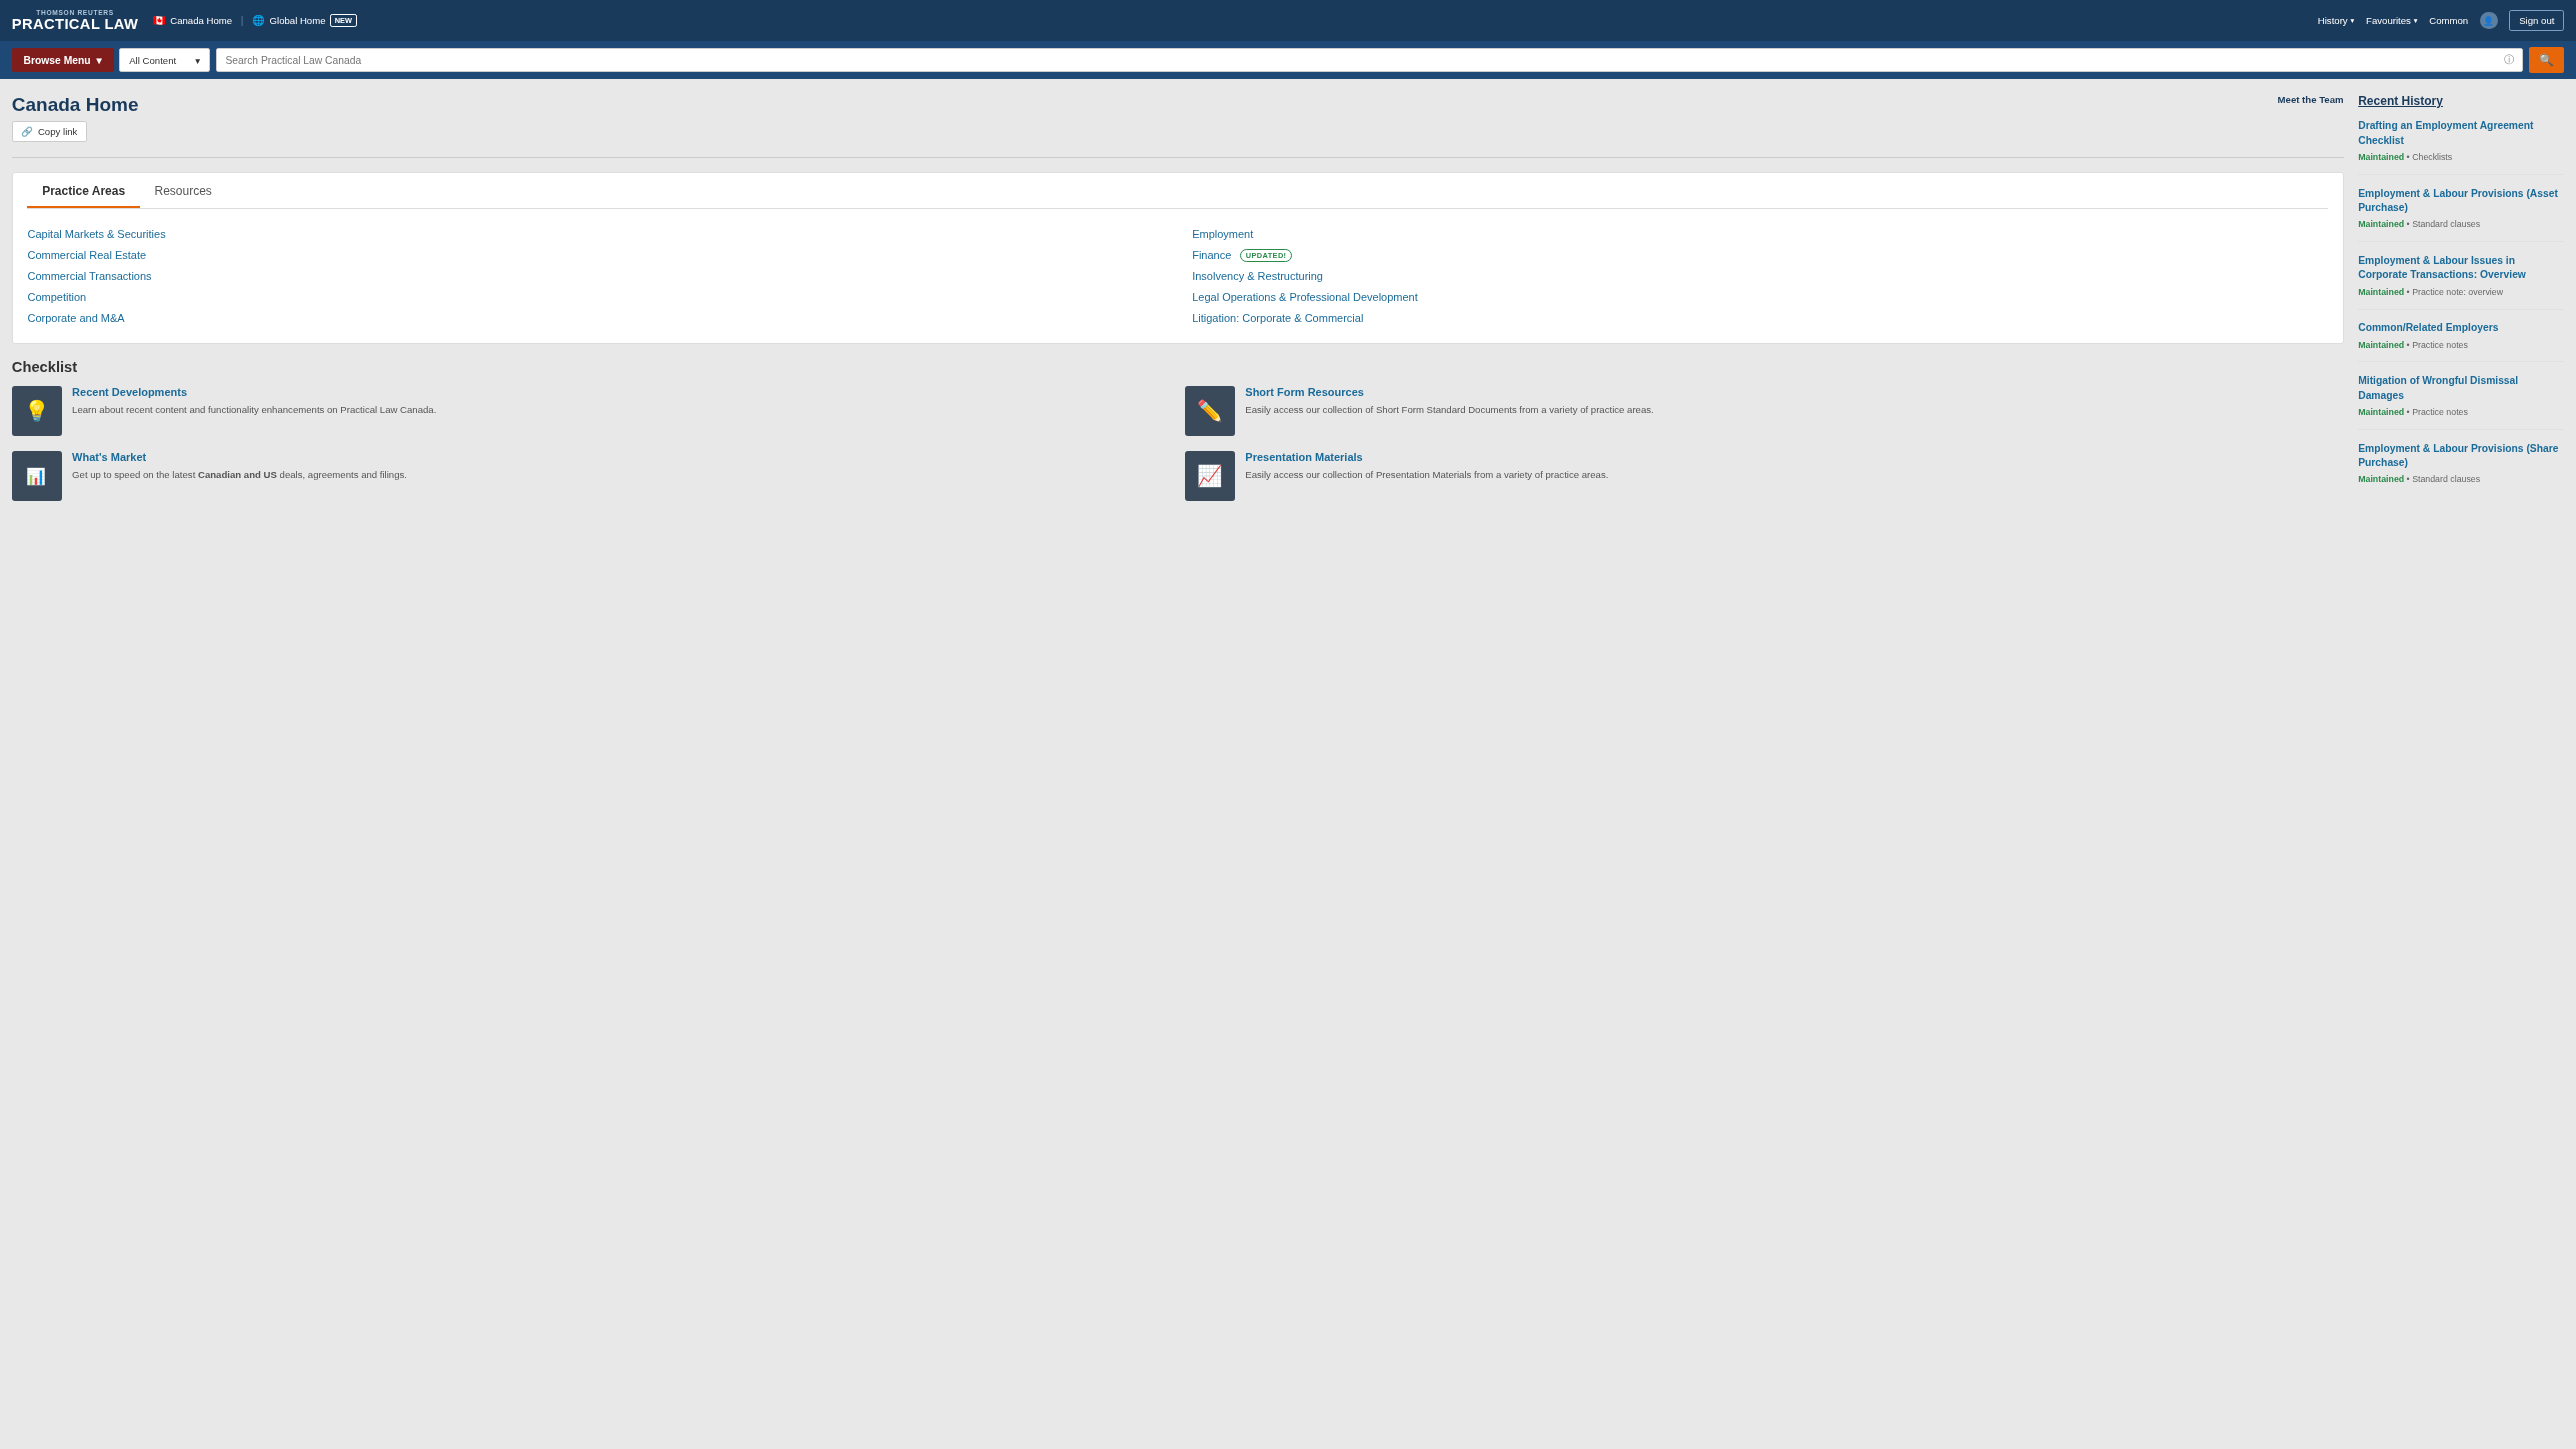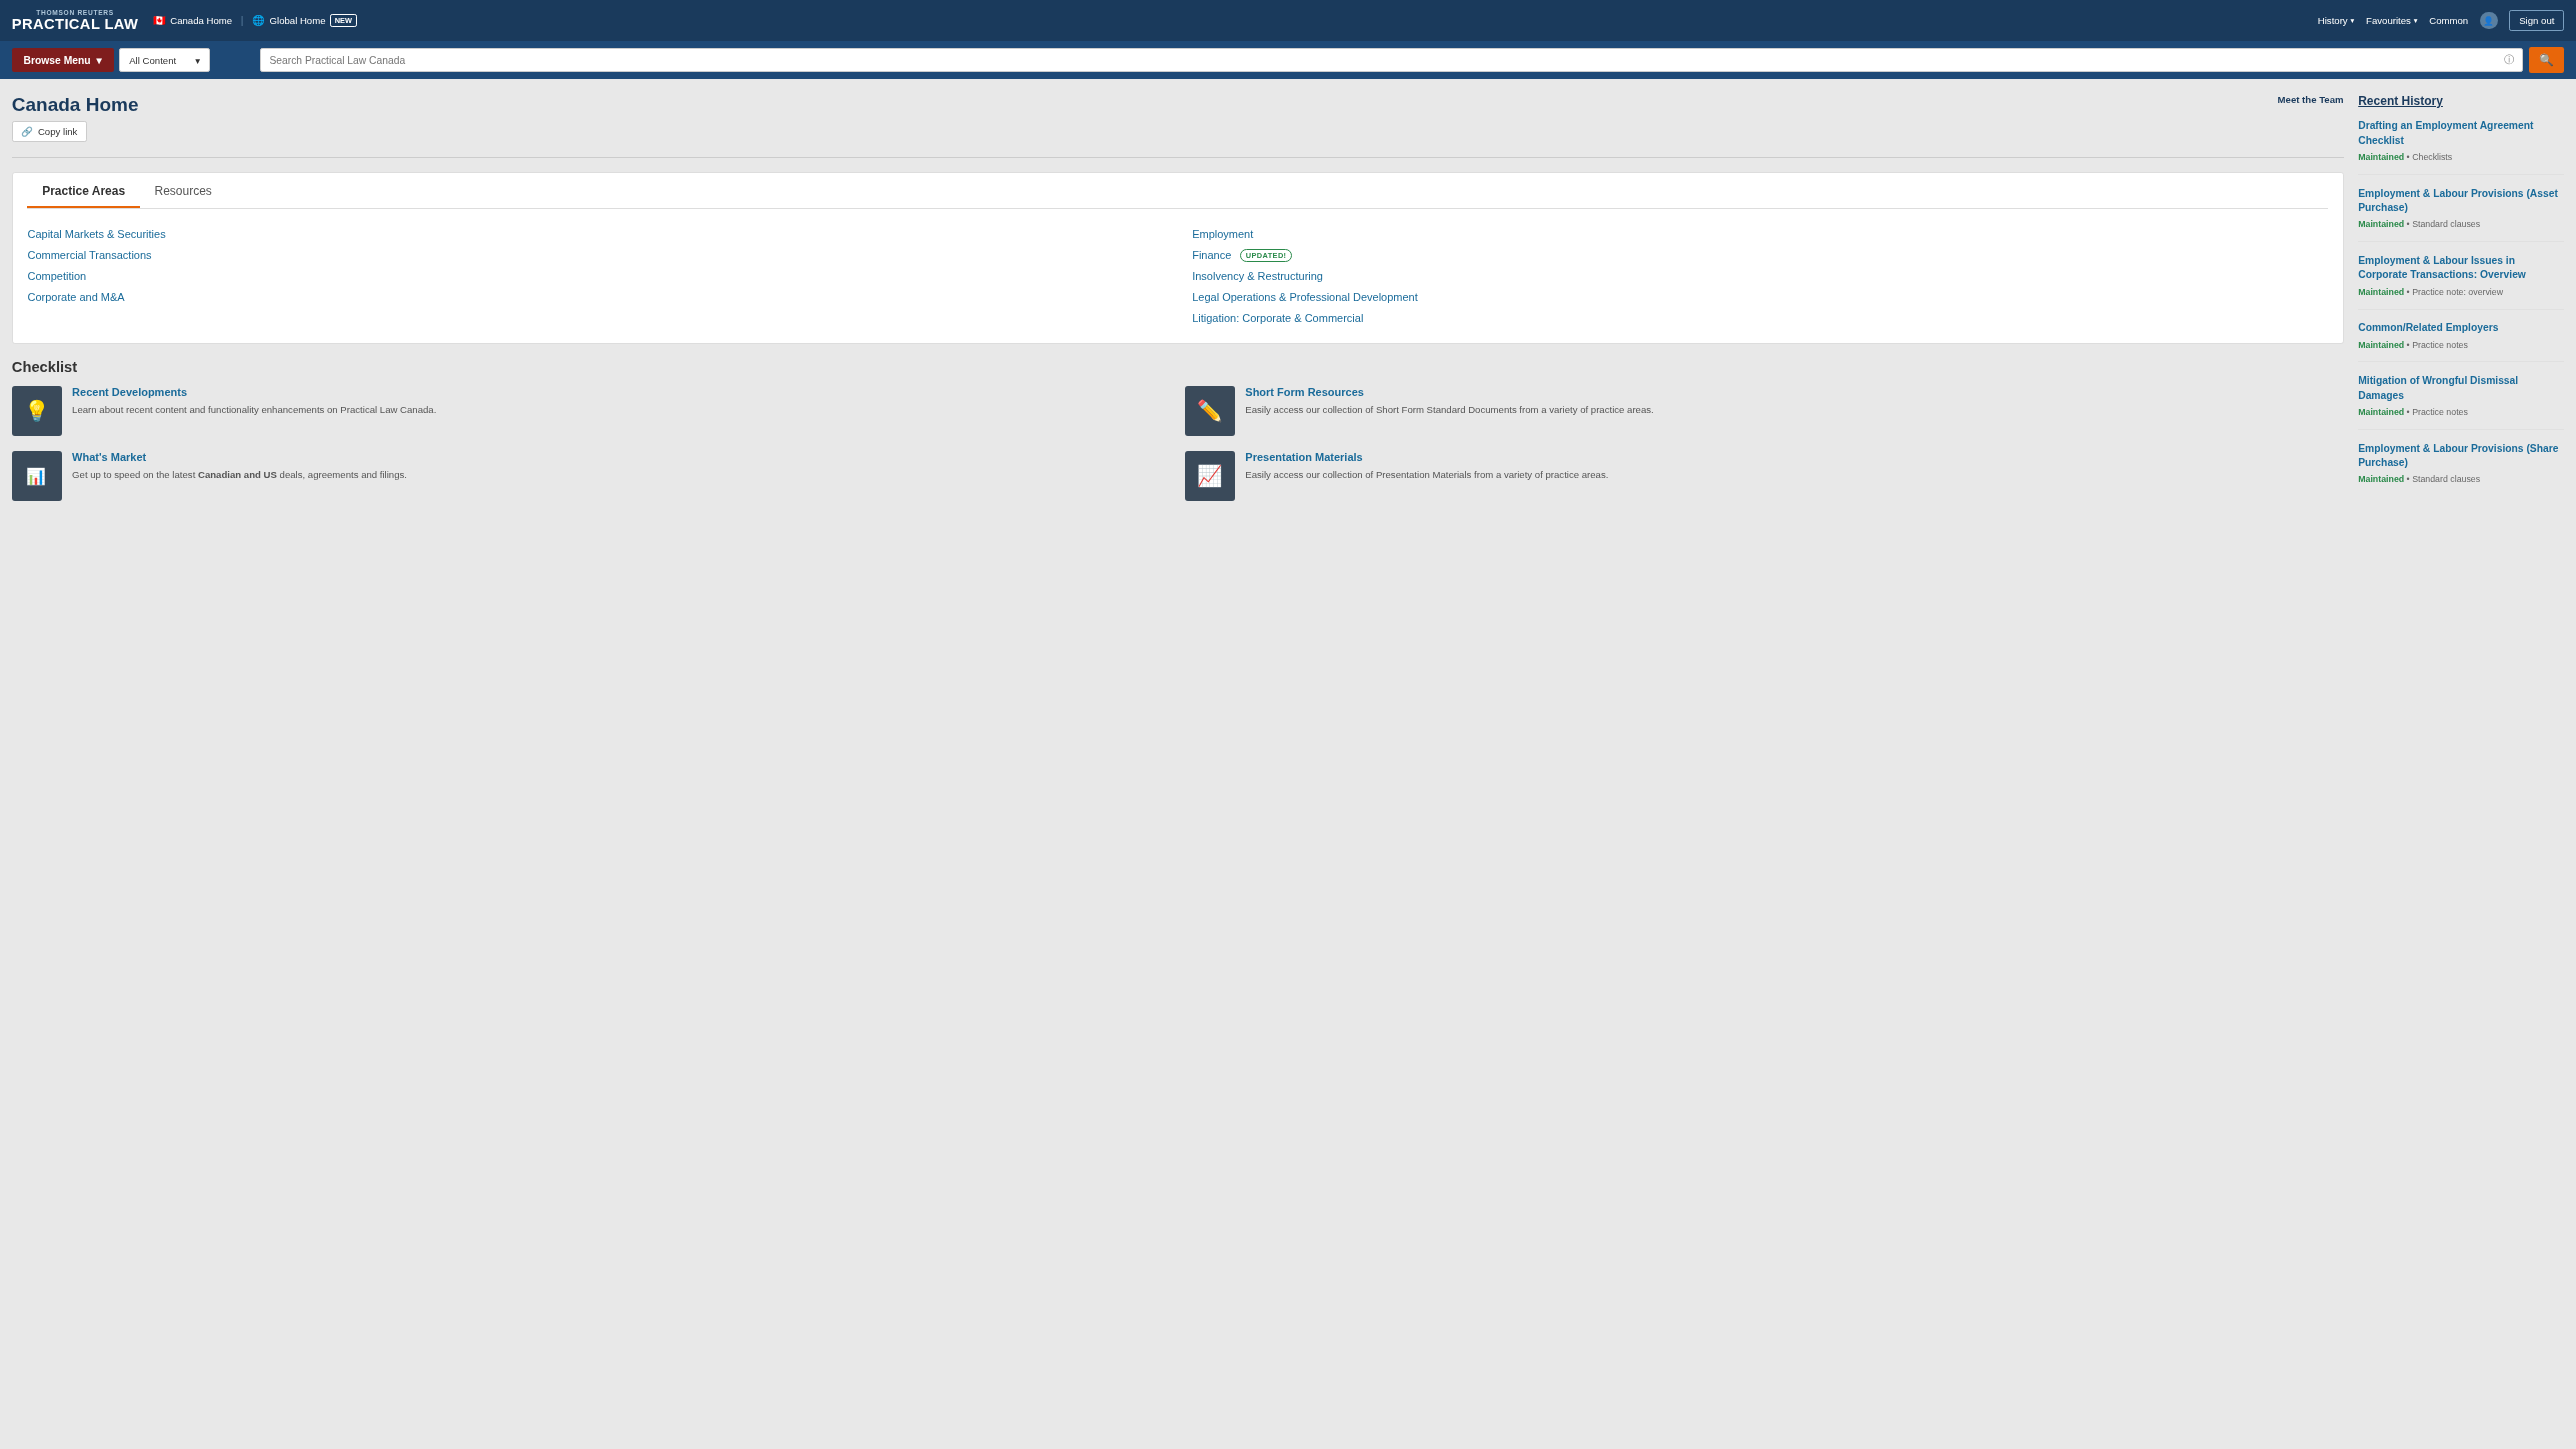--- a/index.html
+++ b/index.html
@@ -143,21 +143,20 @@
       display: flex;
       align-items: center;
     }
     .search-input {
       width: 100%;
       padding: 5.9px 29px 5.9px 8.8px;
       border: 0.7px solid #ccc;
       border-radius: 2.2px;
       font-size: 10.3px;
       outline: none;
-      margin-left: 44px;
     }
     .info-icon {
       position: absolute;
       right: 8.8px;
       color: #888;
       cursor: pointer;
     }
     .search-btn {
       background: #e8660a;
       border: none;
@@ -420,20 +419,21 @@
         </div>
         <div class="tab">
           <span>Resources</span>
         </div>
       </div>
 
       <div class="practice-grid">
 
         <div>
           <a href="#" class="practice-link">Capital Markets &amp; Securities</a>
+          <a href="#" class="practice-link">Commercial Real Estate</a>
           <a href="#" class="practice-link">Commercial Transactions</a>
           <a href="#" class="practice-link">Competition</a>
           <a href="#" class="practice-link">Corporate and M&amp;A</a>
         </div>
 
         <div>
           <a href="#" class="practice-link">Employment</a>
           <a href="#" class="practice-link">
             Finance&nbsp;
             <span class="updated-badge">UPDATED!</span>

